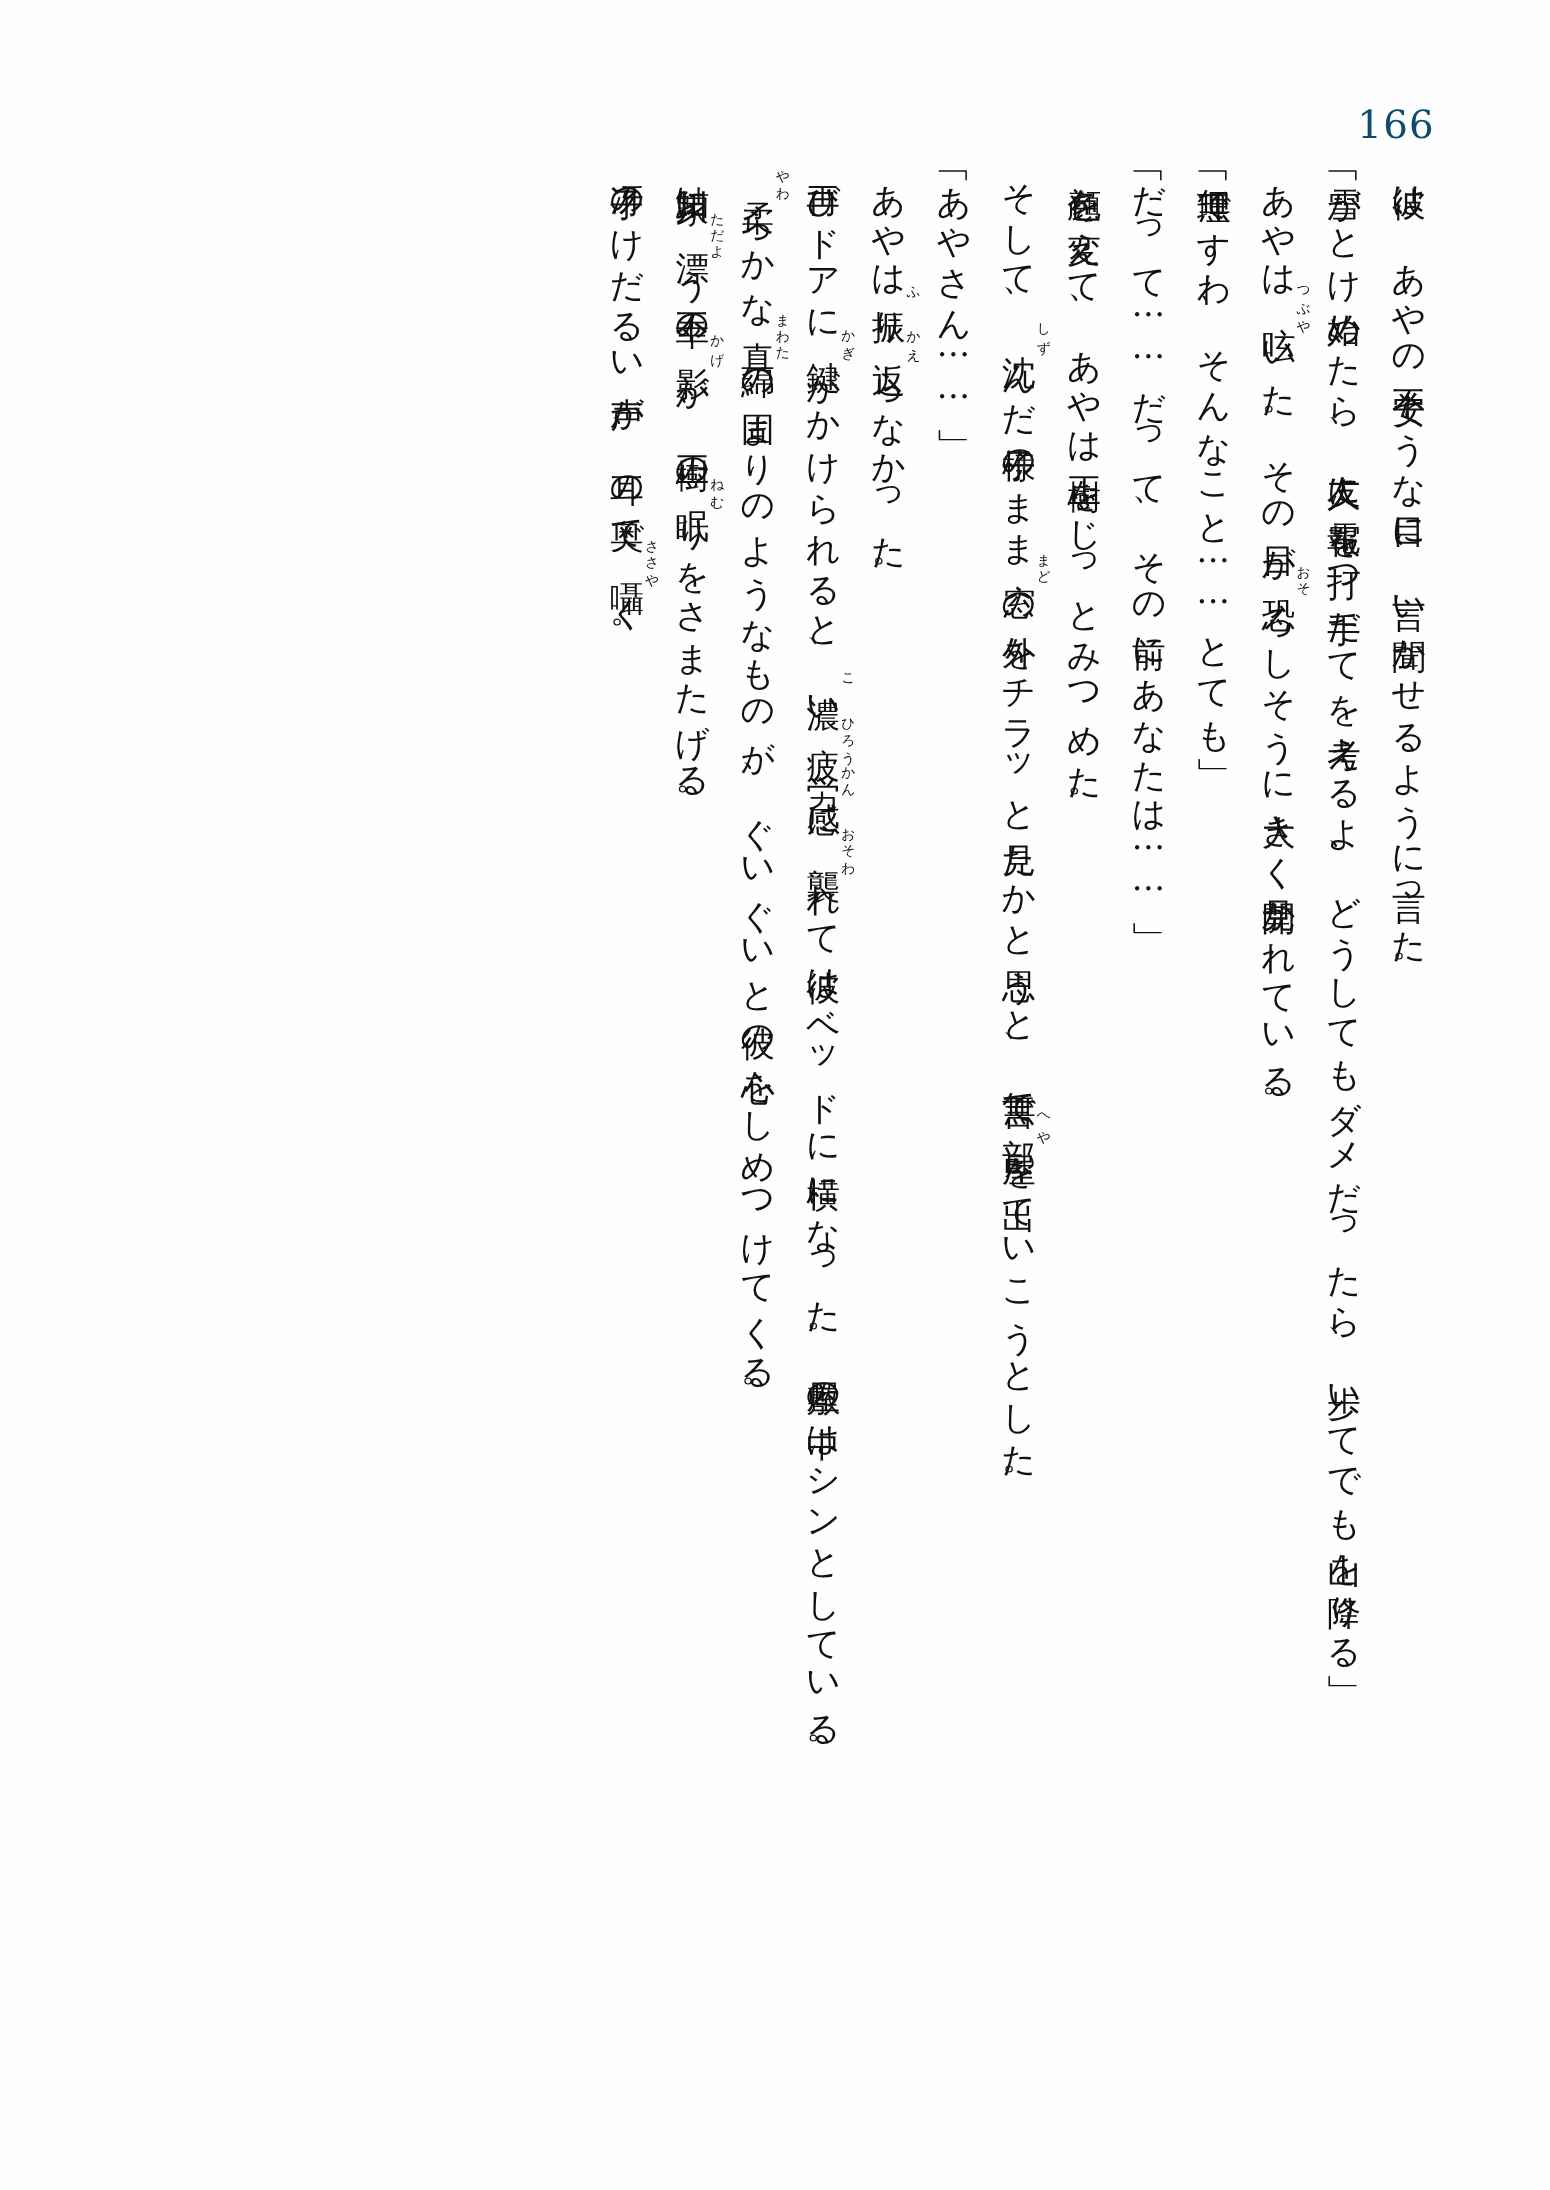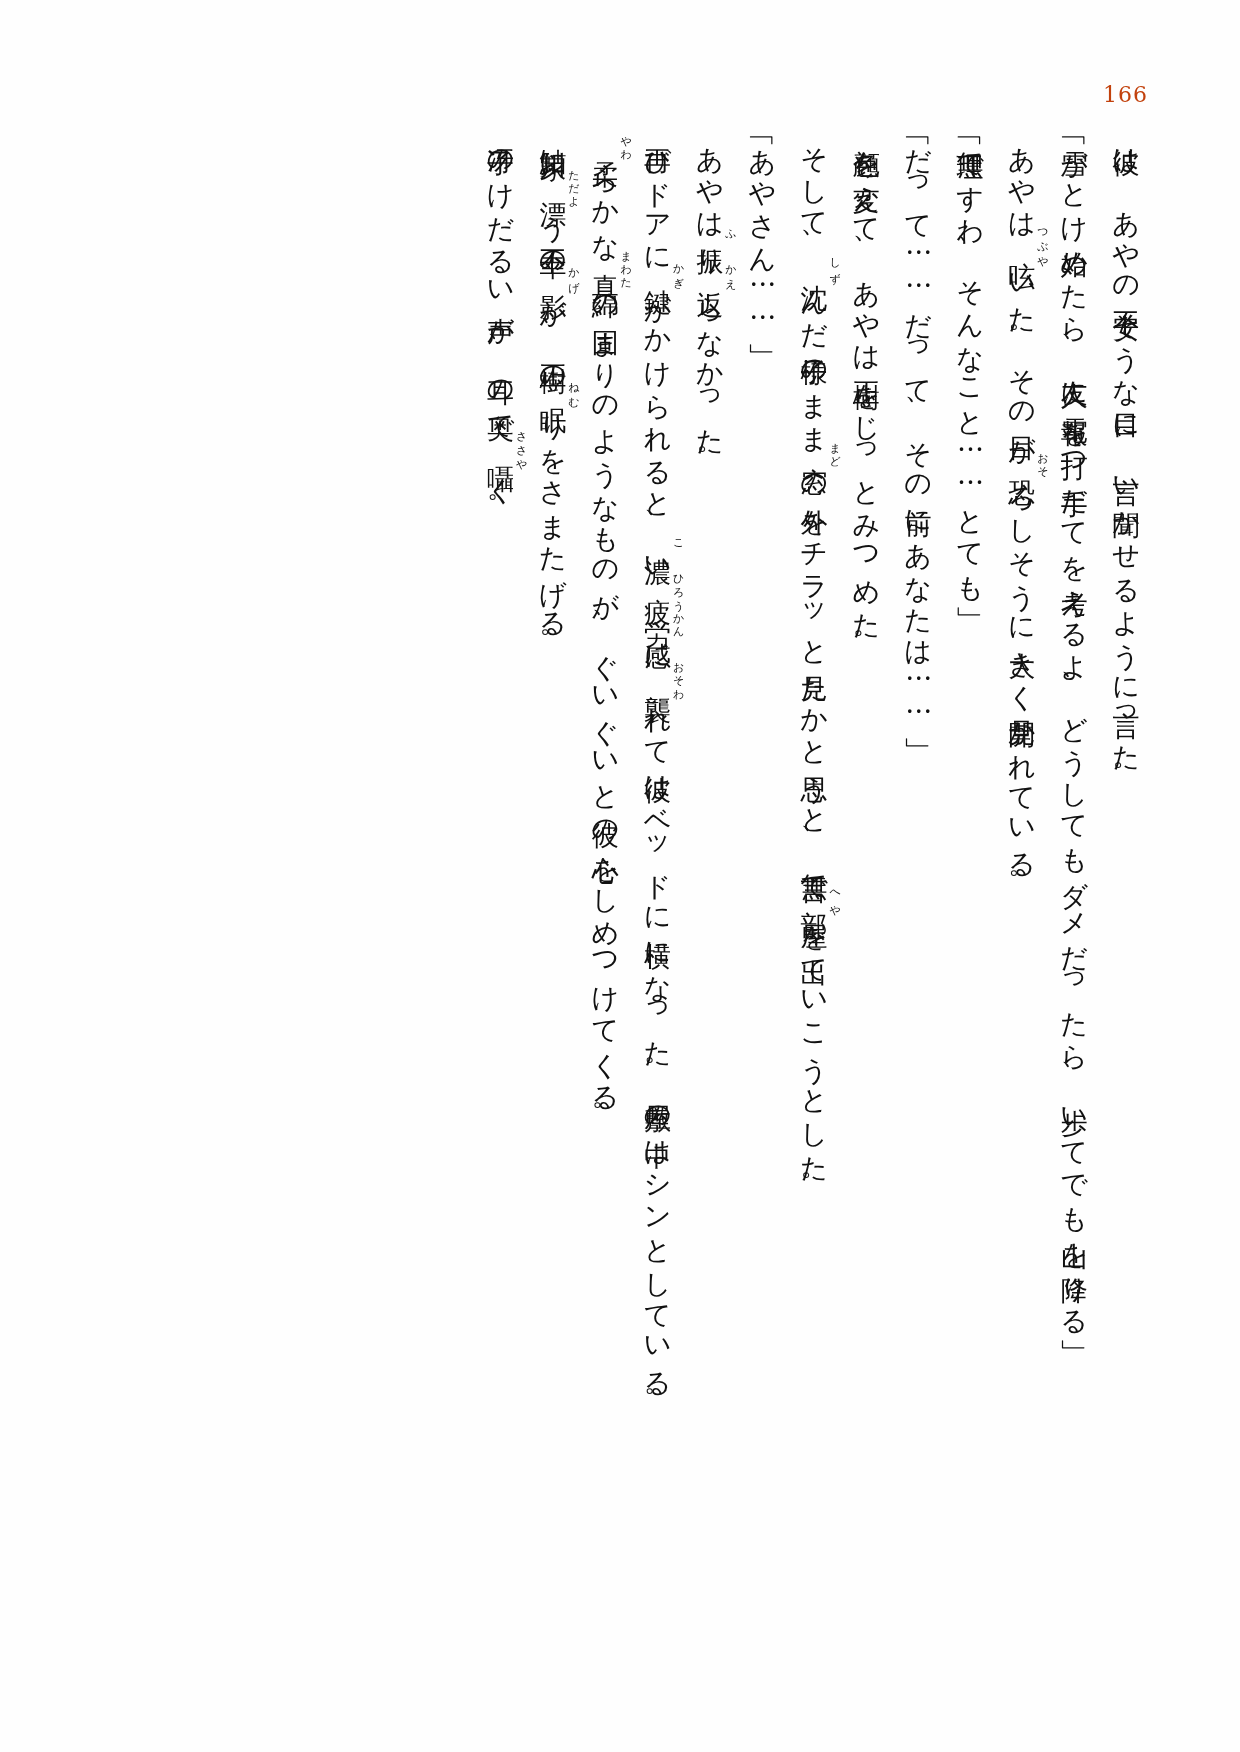--- a/index.html
+++ b/index.html
@@ -19,23 +19,23 @@
   .page {
     position: absolute;
     inset: 0;
     background: #fefefe;
   }
 
   .page-number {
     position: absolute;
     top: 82px;
     right: 92px;
-    font-size: 22px;
+    font-size: 31px;
     letter-spacing: 1px;
-    color: #c2410c;
+    color: #0c4a6e;
     font-family: "DejaVu Serif", "Liberation Serif", serif;
   }
 
   
   .body-text {
     position: absolute;
     top: 128px;
     right: 88px;
     left: 118px;
     bottom: 120px;

